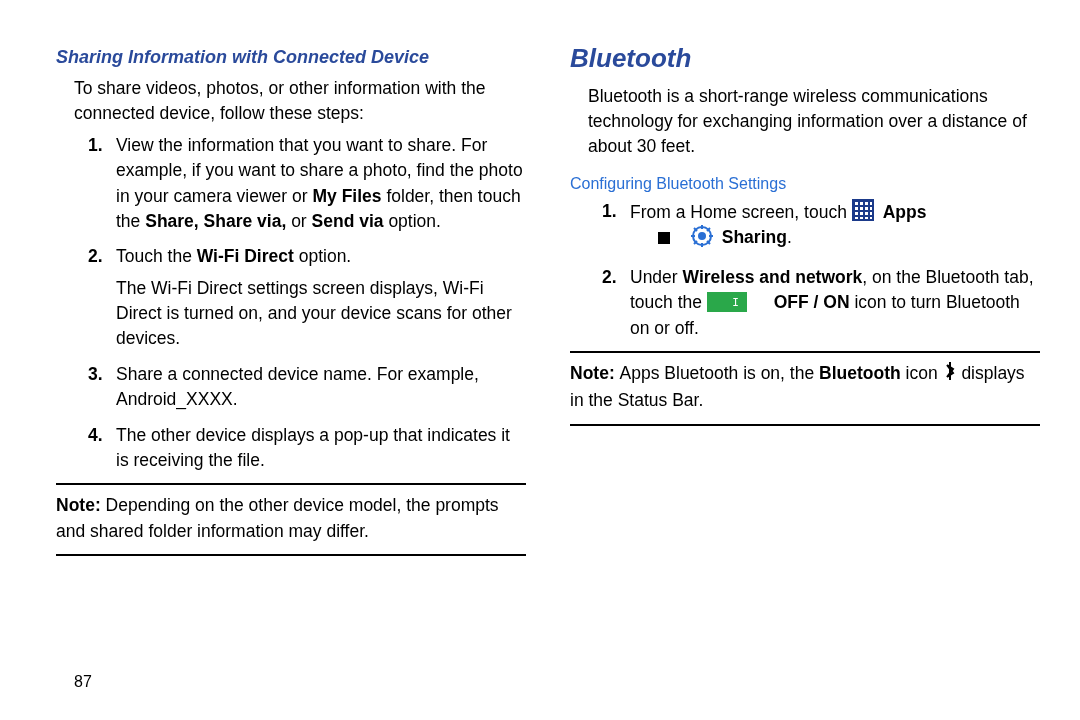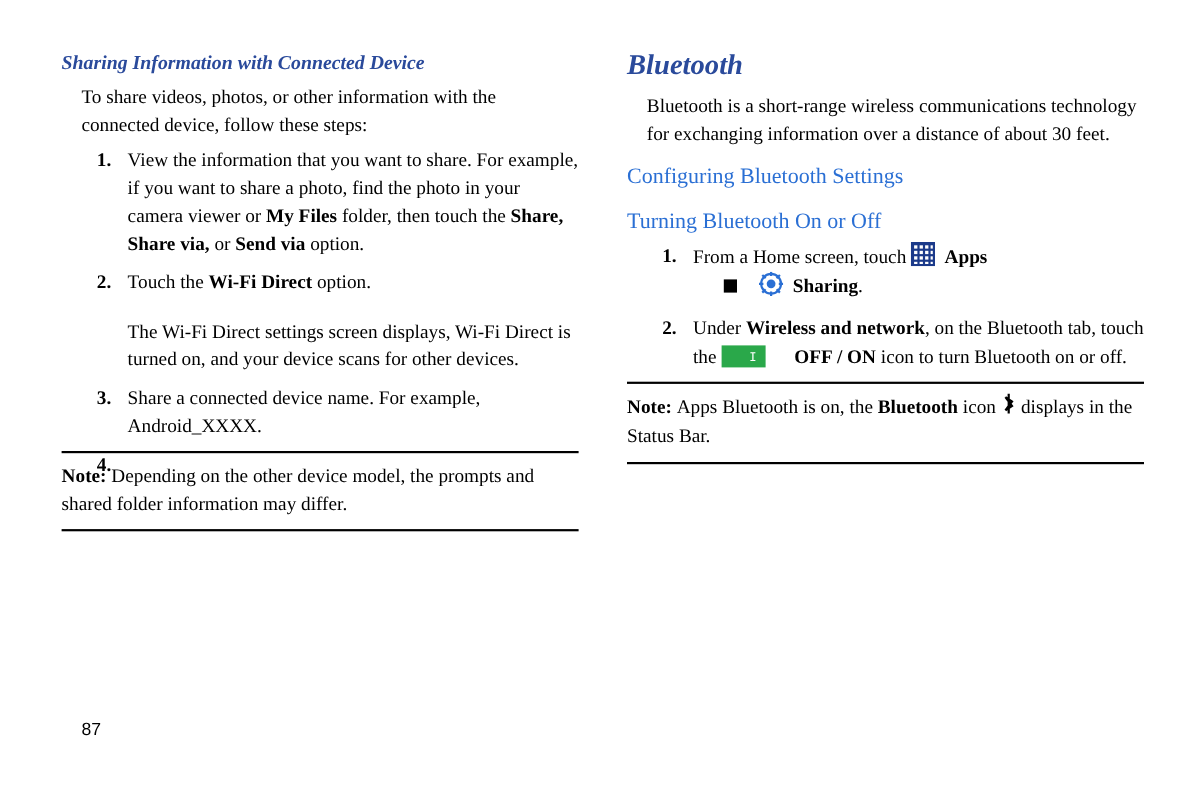--- a/index.html
+++ b/index.html
@@ -14,39 +14,38 @@
     line-height: 1.45;
   }
   .page {
     display: flex;
     padding: 40px 40px 0 56px;
     gap: 44px;
   }
   .col {
     flex: 1 1 0;
     min-width: 0;
-    font-family: Liberation Serif, serif;
   }
   .sect-title-italic {
     font-weight: bold;
     font-style: italic;
     color: #2a4a9b;
     font-size: 18px;
     margin: 4px 0 6px 0;
   }
   .hdr-blue {
     font-weight: bold;
     font-style: italic;
     color: #2a4a9b;
     font-size: 26px;
     margin: 0 0 6px 0;
   }
   .sub-blue {
     color: #2a6fd4;
-    font-size: 20px;
+    font-size: 16px;
     margin: 12px 0 4px 0;
   }
   p { margin: 2px 0 6px 0; }
   .indent { margin-left: 18px; }
   ol.numbered {
     list-style: none;
     padding: 0;
     margin: 4px 0 8px 0;
     counter-reset: step;
   }
@@ -101,63 +100,63 @@
     position: absolute;
     right: 8px; top: 3px;
   }
   .bt-icon {
     display:inline-block;
     vertical-align:-2px;
   }
   .pagenum {
     position: absolute;
     left: 74px;
-    top: 652px;
+    top: 670px;
     font-size: 16px;
     text-align: right;
   }
   .gap-seg { display:inline-block; width: 106px; }
 </style>
 </head>
 <body>
 
 <div class="page">
 
   <div class="col">
     <div class="sect-title-italic">Sharing Information with Connected Device</div>
     <p class="indent">To share videos, photos, or other information with the connected device, follow these steps:</p>
 
     <ol class="numbered">
       <li>
         <span>View the information that you want to share. For example, if you want to share a photo, find the photo in your camera viewer or </span><span class="b">My Files</span><span> folder, then touch the </span><span class="b">Share, Share via, </span><span>or</span><span class="b"> Send via </span><span>option.</span>
       </li>
       <li>
         <span>Touch the </span><span class="b">Wi-Fi Direct</span><span> option.</span>
-        <div style="margin-top:19px">The Wi-Fi Direct settings screen displays, Wi-Fi Direct is turned on, and your device scans for other devices.</div>
+        <div style="margin-top:6px">The Wi-Fi Direct settings screen displays, Wi-Fi Direct is turned on, and your device scans for other devices.</div>
       </li>
       <li>Share a connected device name. For example, Android_XXXX.</li>
       <li>
+        <span>The other device displays a pop-up that indicates it is receiving the file.</span>
       </li>
     </ol>
 
     <hr class="rule">
     <div class="note-block">
       <span class="b">Note: </span><span>Depending on the other device model, the prompts and shared folder information may differ.</span>
     </div>
 
     <hr class="rule">
   </div>
 
   <div class="col">
     <div class="hdr-blue">Bluetooth</div>
     <p class="indent">Bluetooth is a short-range wireless communications technology for exchanging information over a distance of about 30 feet.</p>
 
     <div class="sub-blue">Configuring Bluetooth Settings</div>
 
-    <div class="sub-blue">Turning Bluetooth On or Off</div>
 
     <ol class="numbered">
       <li>
         <span>From a Home screen, touch </span>
         <span class="icon-apps">
           <svg width="22" height="22">
             <rect width="22" height="22" fill="#1b3a8a"></rect>
             <g fill="#fff">
               <rect x="3" y="3" width="3" height="3"></rect>
                 <rect x="8" y="3" width="3" height="3"></rect>

